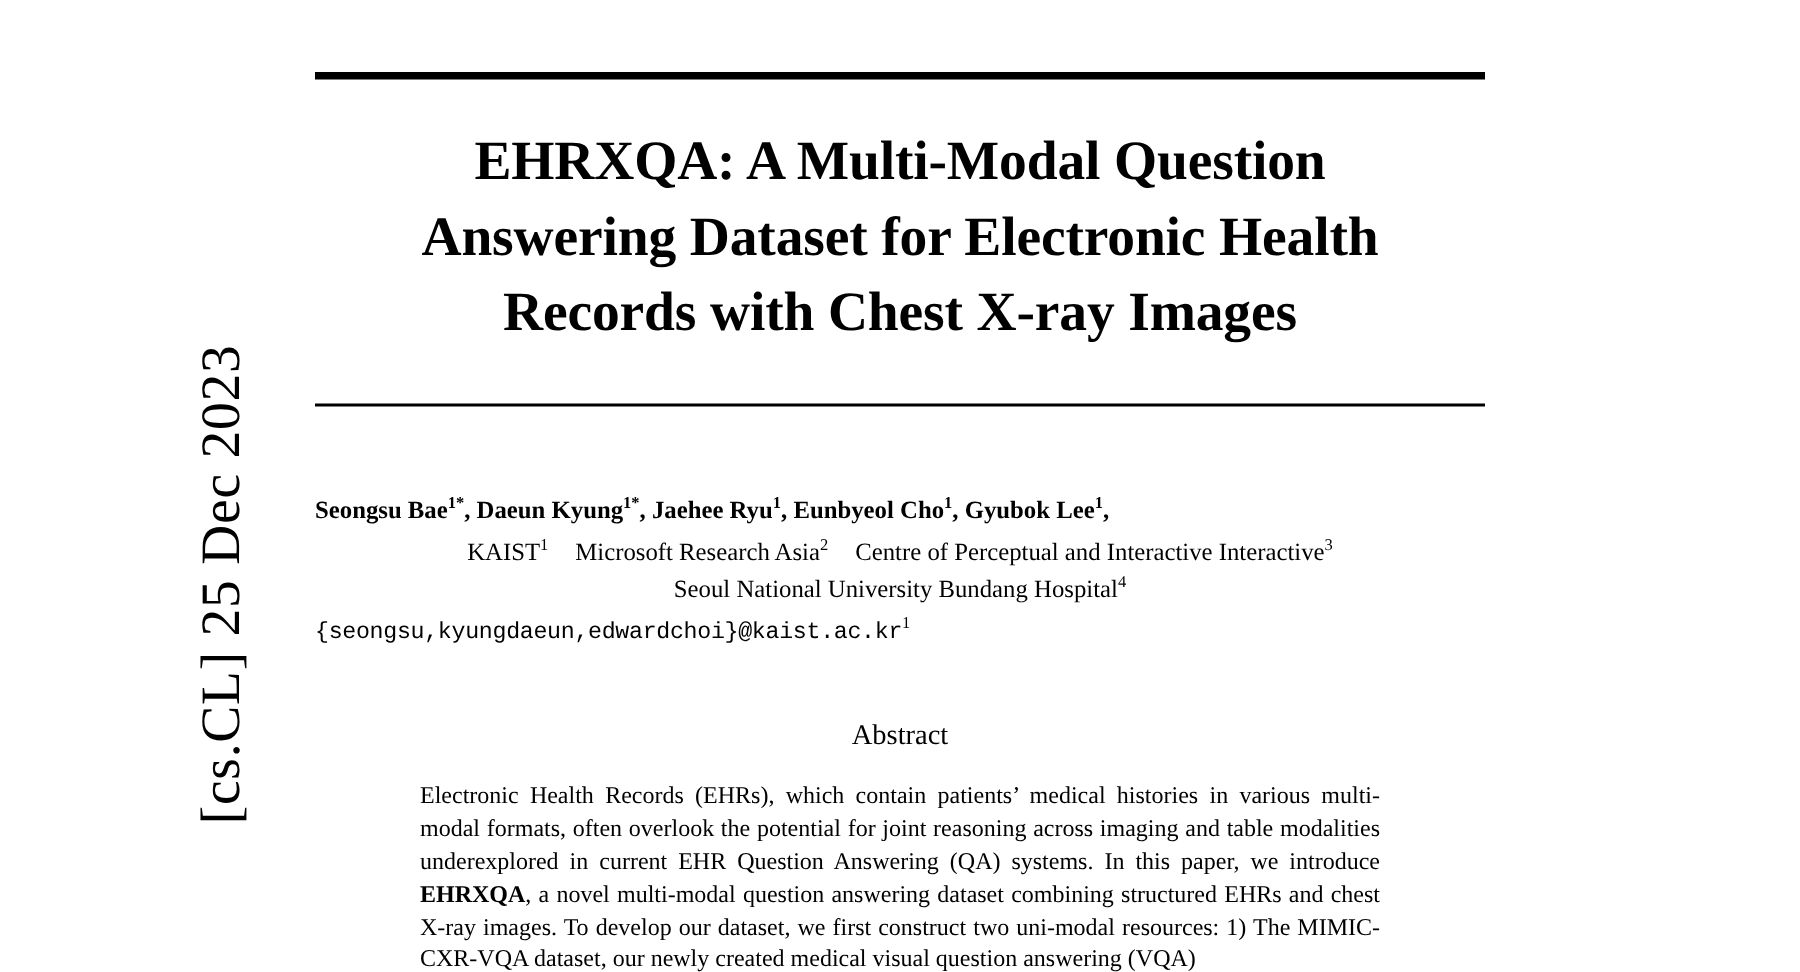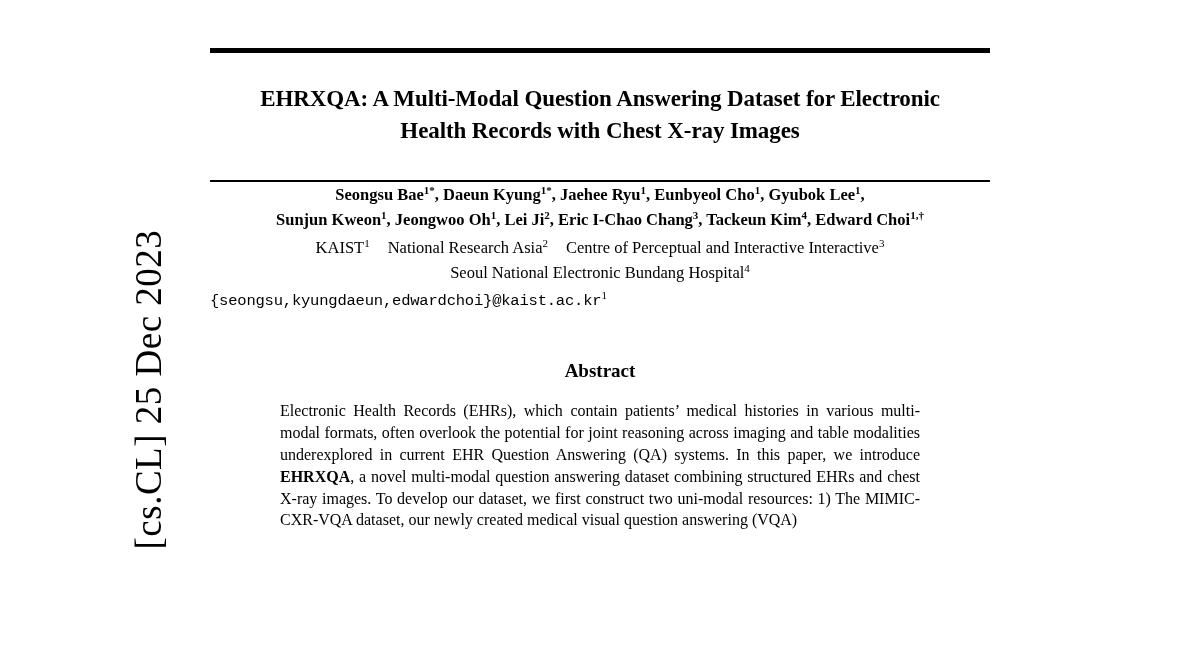--- a/index.html
+++ b/index.html
@@ -44,35 +44,36 @@
   .rule-top {
     margin-top: 48px;
     height: 5px;
     background: #000;
     width: 100%;
   }
 
   .title {
     margin: 30px 18px 0 18px;
     text-align: center;
-    font-size: 23px;
+    font-size: 37px;
     font-weight: bold;
     line-height: 1.37;
     letter-spacing: -0.1px;
   }
 
   .rule-bottom {
     margin-top: 34px;
     height: 2px;
     background: #000;
     width: 100%;
   }
 
   .authors {
-    text-align: center;
+    margin-top: 56px;
+    text-align: left;
     font-size: 16.5px;
     font-weight: bold;
     line-height: 1.52;
   }
   .authors sup {
     font-size: 11px;
     font-weight: bold;
     vertical-align: super;
     line-height: 0;
   }
@@ -105,21 +106,21 @@
     font-family: "Liberation Serif", serif;
     font-size: 11px;
     vertical-align: super;
     line-height: 0;
   }
 
   .abstract-heading {
     margin-top: 50px;
     text-align: center;
     font-size: 19px;
-    font-weight: bold;
+    font-weight: normal;
   }
 
   .abstract-body {
     margin: 18px auto 0 auto;
     width: 640px;
     font-size: 16px;
     line-height: 1.365;
     text-align: justify;
     text-justify: inter-word;
     hyphens: manual;
@@ -136,26 +137,25 @@
 <div class="page">
 
   <div class="rule-top"></div>
 
   <h1 class="title">EHRXQA: A Multi-Modal Question Answering Dataset for Electronic Health Records with Chest X-ray Images</h1>
 
   <div class="rule-bottom"></div>
 
   <div class="authors">
     <div class="auth-row" id="auth-row-1"><span>Seongsu Bae</span><sup>1*</sup>, <span>Daeun Kyung</span><sup>1*</sup>, <span>Jaehee Ryu</span><sup>1</sup>, <span>Eunbyeol Cho</span><sup>1</sup>, <span>Gyubok Lee</span><sup>1</sup>, </div>
-    <div class="auth-row" id="auth-row-2"><span>Sunjun Kweon</span><sup>1</sup>, <span>Jeongwoo Oh</span><sup>1</sup>, <span>Lei Ji</span><sup>2</sup>, <span>Eric I-Chao Chang</span><sup>3</sup>, <span>Tackeun Kim</span><sup>4</sup>, <span>Edward Choi</span><sup>1,†</sup></div>
   </div>
 
   <div class="affiliations">
-    <div class="aff-row" id="aff-row-1"><span>KAIST</span><sup>1</sup><span class="gap"></span><span>National Research Asia</span><sup>2</sup><span class="gap"></span><span>Centre of Perceptual and Interactive Interactive</span><sup>3</sup></div>
-    <div class="aff-row" id="aff-row-2"><span>Seoul National Electronic Bundang Hospital</span><sup>4</sup></div>
+    <div class="aff-row" id="aff-row-1"><span>KAIST</span><sup>1</sup><span class="gap"></span><span>Microsoft Research Asia</span><sup>2</sup><span class="gap"></span><span>Centre of Perceptual and Interactive Interactive</span><sup>3</sup></div>
+    <div class="aff-row" id="aff-row-2"><span>Seoul National University Bundang Hospital</span><sup>4</sup></div>
   </div>
 
   <div class="email" id="email-line"><span>{seongsu,kyungdaeun,edwardchoi}@kaist.ac.kr</span><sup>1</sup></div>
 
   <h2 class="abstract-heading">Abstract</h2>
 
   <div class="abstract-body" id="abstract-body"><span>Electronic Health Records (EHRs), which contain patients’ medical histories in various multi-modal formats, often overlook the potential for joint reasoning across imaging and table modalities underexplored in current EHR Question Answering (QA) systems. In this paper, we introduce </span><b>EHRXQA</b><span>, a novel multi-modal question answering dataset combining structured EHRs and chest X-ray images. To develop our dataset, we first construct two uni-modal resources: 1) The MIMIC-CXR-VQA dataset, our newly created medical visual question answering (VQA)</span></div>
 
 </div>
 

